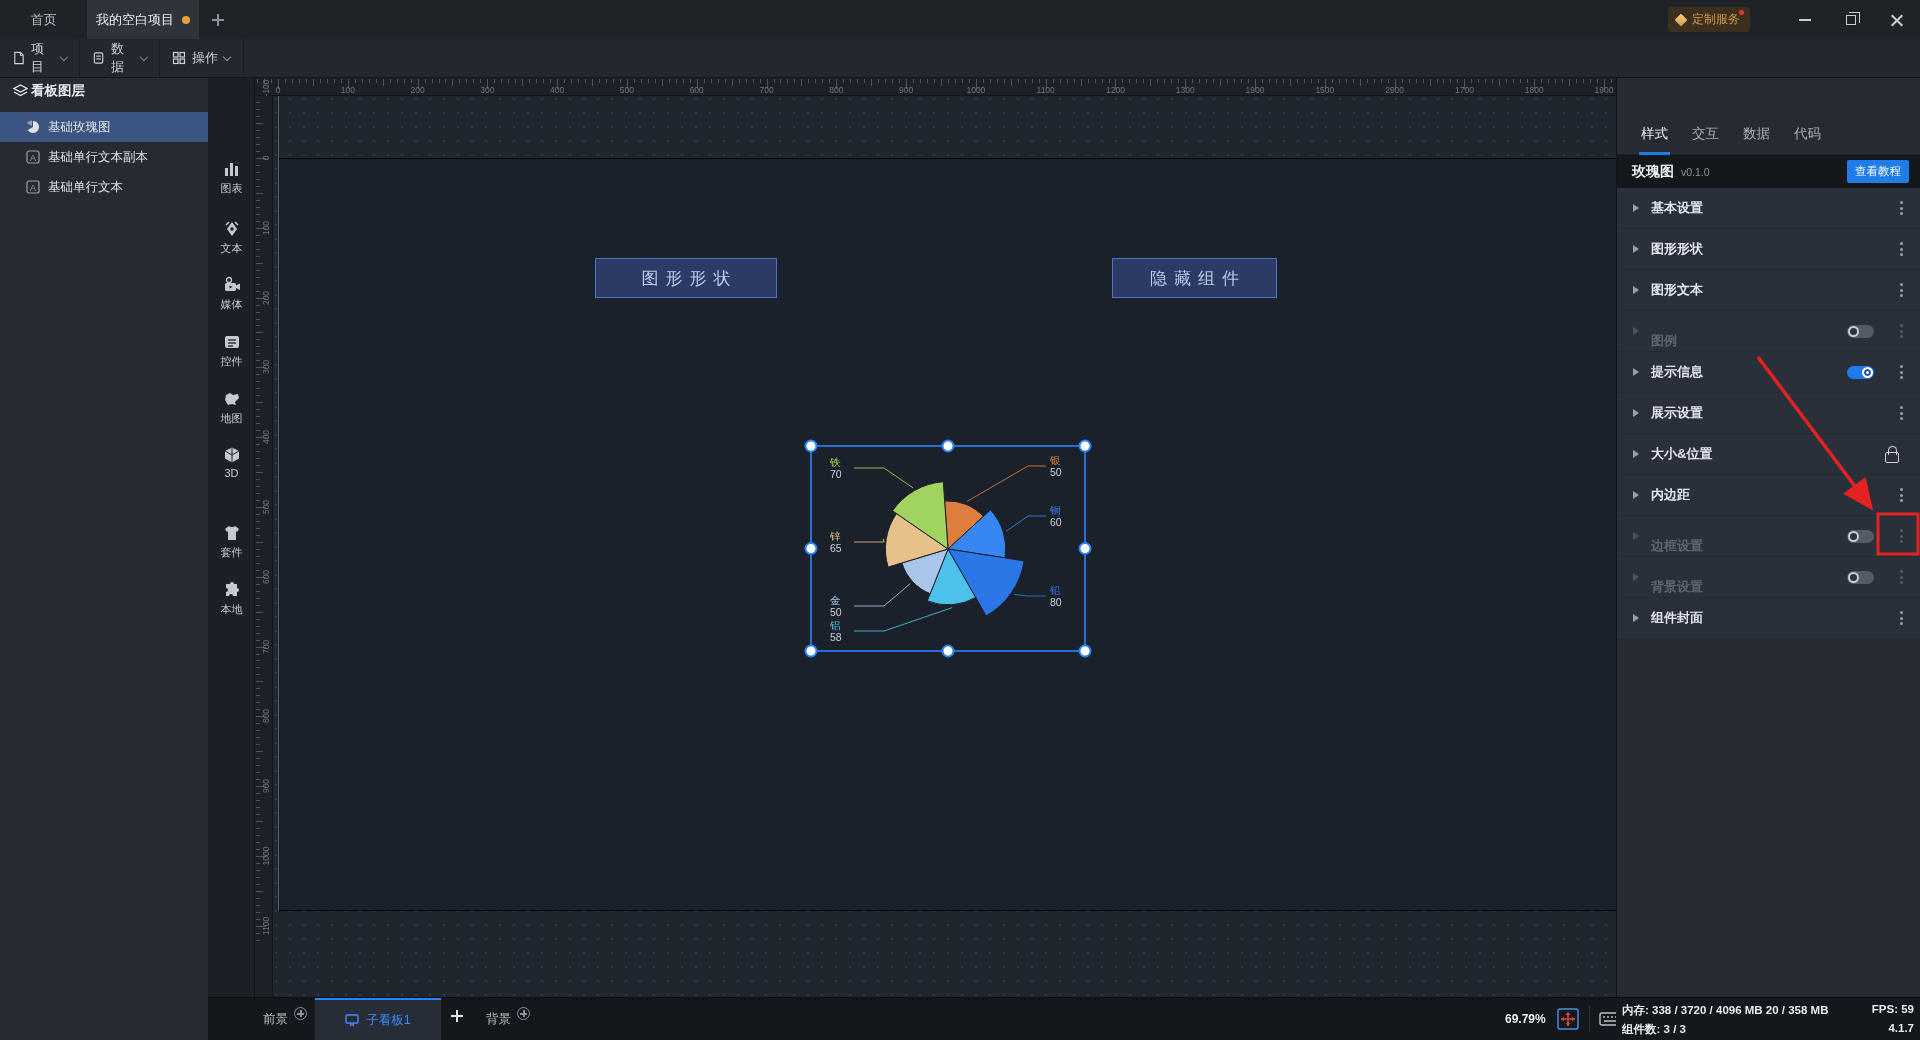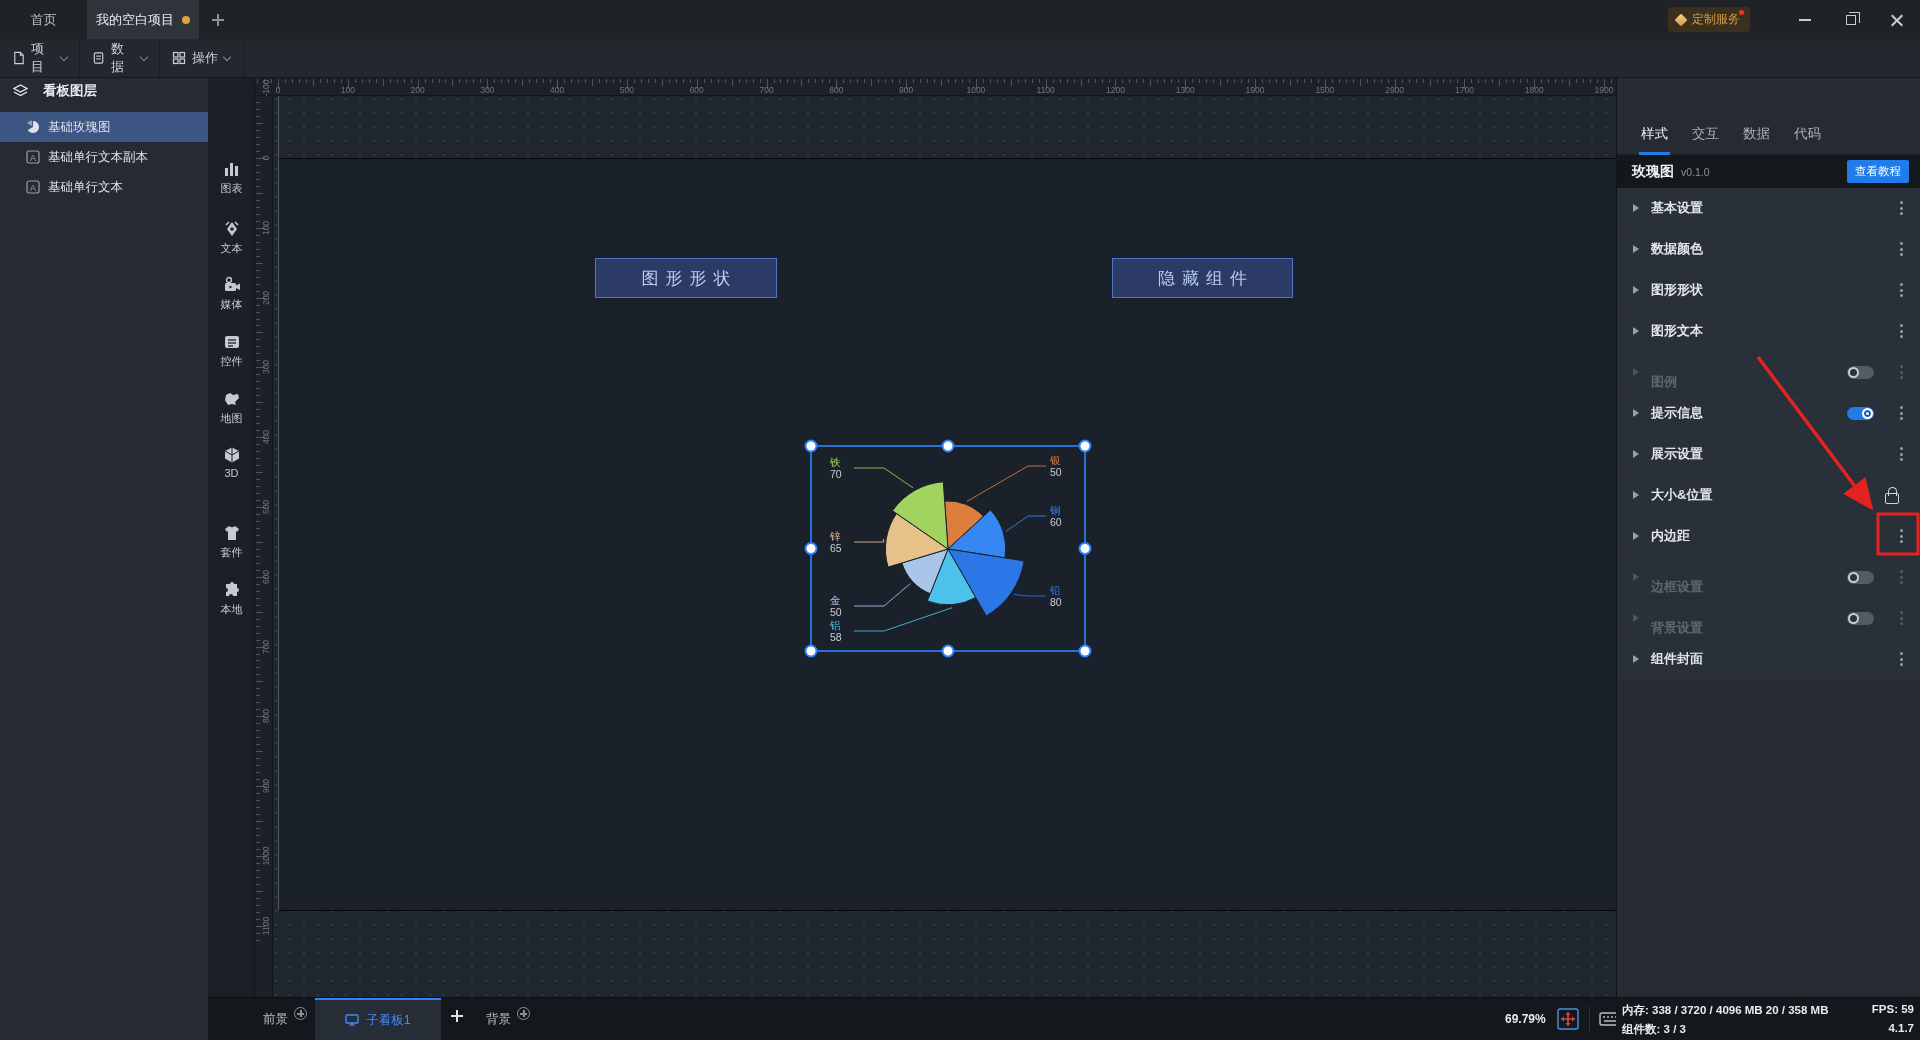--- a/index.html
+++ b/index.html
@@ -39,21 +39,21 @@
   .chev-right { width:6px; height:6px; border-right:1.5px solid #8a919b; border-bottom:1.5px solid #8a919b; transform:rotate(-45deg); }
   .micon { width:14px; height:14px; }
   #search-btn { position:absolute; left:1720px; top:48px; width:22px; height:22px; color:#c9ced6; }
   #publish-btn { position:absolute; left:1753px; top:45px; width:76px; height:27px; background:#1f7ce8; border-radius:3px;
     display:flex; align-items:center; justify-content:center; gap:6px; color:#fff; font-size:12.5px; }
   #preview-btn { position:absolute; left:1838px; top:45px; width:76px; height:27px; background:#272c33; border:1px solid #4a515a; border-radius:3px;
     display:flex; align-items:center; justify-content:center; gap:6px; color:#dfe3e9; font-size:12.5px; }
 
   
   #layers { position:absolute; left:0; top:78px; width:208px; height:962px; background:#262b33; }
-  #layers-header { display:flex; align-items:center; gap:15px; height:34px; padding:0 0 8px 13px; color:#e8ecf0; font-size:13.5px; font-weight:bold; }
+  #layers-header { display:flex; align-items:center; gap:3px; height:34px; padding:0 0 8px 13px; color:#e8ecf0; font-size:13.5px; font-weight:bold; }
   .layer-item { display:flex; align-items:center; gap:8px; height:30px; padding-left:26px; font-size:12.5px; color:#dfe3e9; }
   .layer-item.sel { background:#3d5583; }
   .licon { width:14px; height:14px; flex:0 0 14px; }
 
   
   #toolstrip { position:absolute; left:208px; top:78px; width:47px; height:962px; background:#1c2026; border-right:1px solid #101319; }
   .tool { position:absolute; left:0; width:47px; display:flex; flex-direction:column; align-items:center; gap:3px; color:#c5cad2; font-size:11px; }
   .tool svg { width:18px; height:18px; }
 
   
@@ -64,21 +64,21 @@
   .htick { position:absolute; top:1px; width:1px; background:#4d5560; }
   .hnum { position:absolute; top:7px; font-size:8.5px; color:#6e7681; transform:translateX(-50%); }
   .vtick { position:absolute; left:1px; height:1px; background:#4d5560; }
   .vnum { position:absolute; font-size:8.5px; color:#6e7681; transform:translate(-50%,-50%) rotate(-90deg); left:11px; }
   #stage { position:absolute; left:23px; top:80px; width:1338px; height:753px; background:#1b212b;
     border-top:1px solid #05070a; border-bottom:1px solid #05070a; }
   #guide-x0 { position:absolute; left:23px; top:18px; width:1px; height:815px; background:#7f8893; opacity:.55; }
   .comp-btn { position:absolute; height:40px; background:#2c3a66; border:1.5px solid #4e73c8; color:#b9cce9;
     font-size:17px; letter-spacing:7px; display:flex; align-items:center; justify-content:center; padding-left:7px; }
   #show-btn { left:595px; top:258px; width:182px; }
-  #hide-btn { left:1112px; top:258px; width:181px;font-family:Liberation Serif, serif; }
+  #hide-btn { left:1112px; top:258px; width:165px;font-family:Liberation Serif, serif; }
 
   
   #inspector { position:absolute; left:1616px; top:78px; width:304px; height:919px; background:#262b33; border-left:1px solid #101319; }
   #state-row { position:absolute; left:0; top:0; width:304px; height:35px; display:flex; align-items:center; padding:0 14px 0 22px;
     font-size:13px; color:#d6dae0; border-bottom:1px solid #1d2127; }
   #state-row .plus { color:#ced3da; margin-left:auto; margin-right:22px; }
   #insp-tabs { position:absolute; left:0; top:35px; width:304px; height:42px; display:flex; align-items:center; gap:24px; padding-left:24px;
     font-size:13.5px; color:#aab0b8; border-bottom:1px solid #1d2127; }
   .itab { height:42px; display:flex; align-items:center; position:relative; }
   .itab.active { color:#e8ecf0; }
@@ -671,29 +671,20 @@
         <span class="arr"></span>
         <span class="lbl">基本设置</span>
         <span class="kebab">
           <i></i>
           <i></i>
           <i></i>
         </span>
       </div>
       <div class="sec">
         <span class="arr"></span>
-        <span class="lbl">数据颜色</span>
-        <span class="kebab">
-          <i></i>
-          <i></i>
-          <i></i>
-        </span>
-      </div>
-      <div class="sec">
-        <span class="arr"></span>
         <span class="lbl">图形形状</span>
         <span class="kebab">
           <i></i>
           <i></i>
           <i></i>
         </span>
       </div>
       <div class="sec">
         <span class="arr"></span>
         <span class="lbl">图形文本</span>

